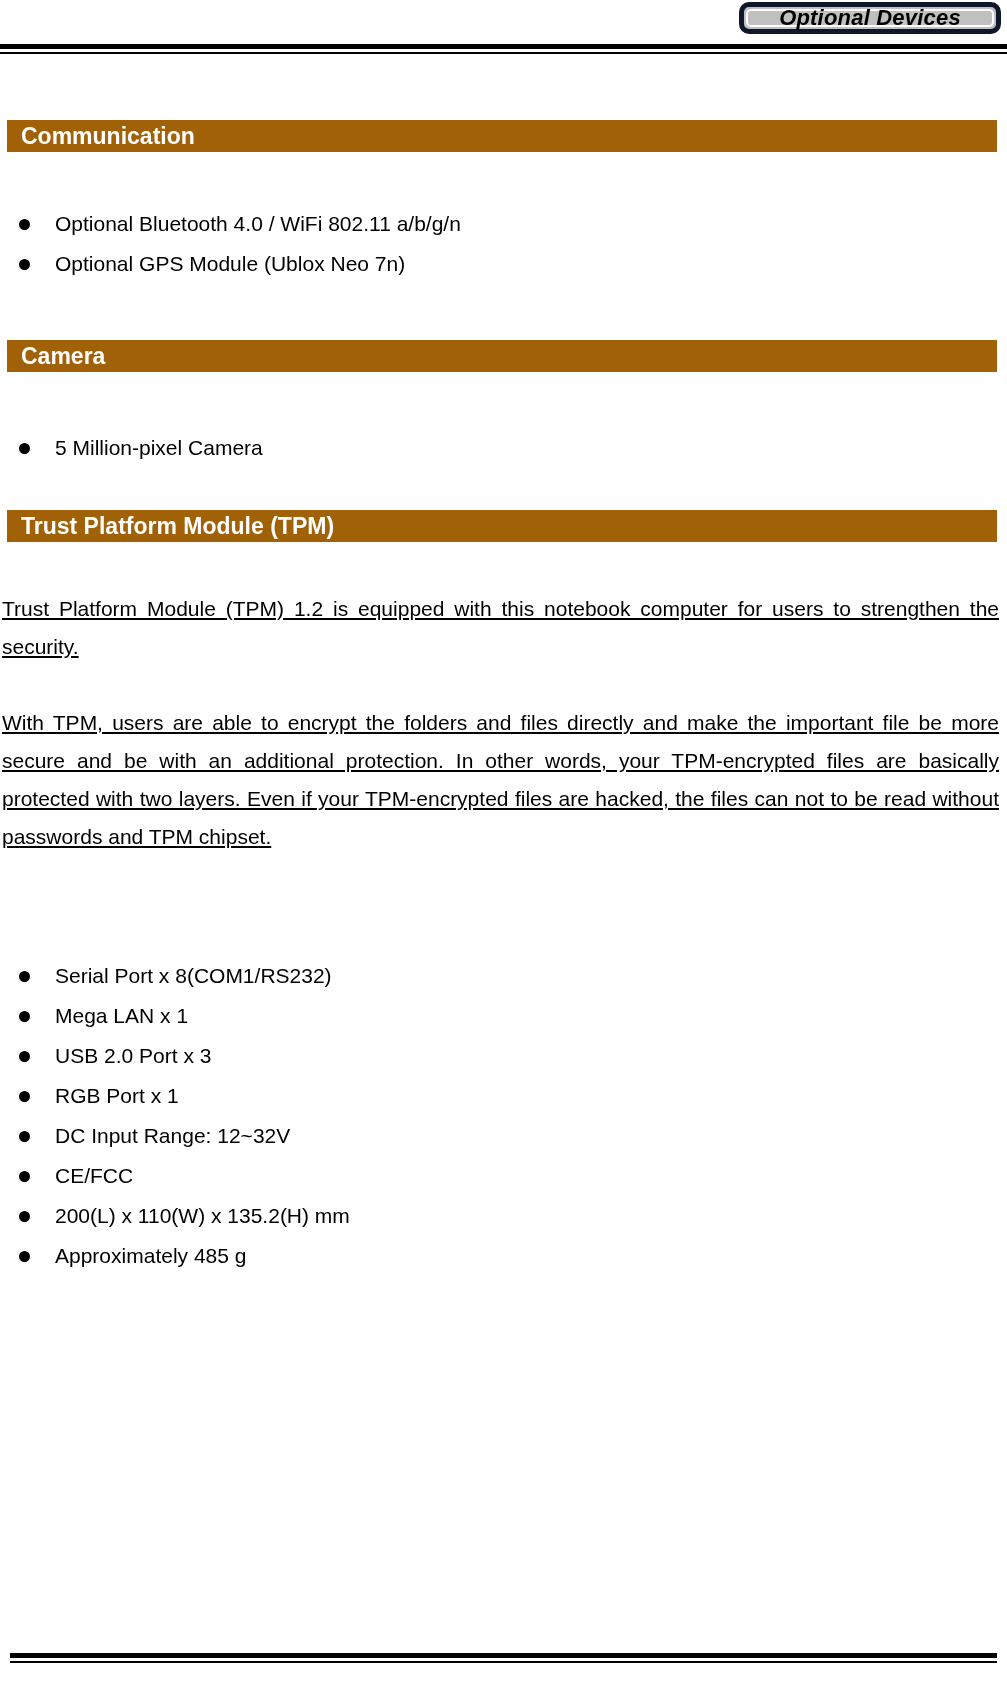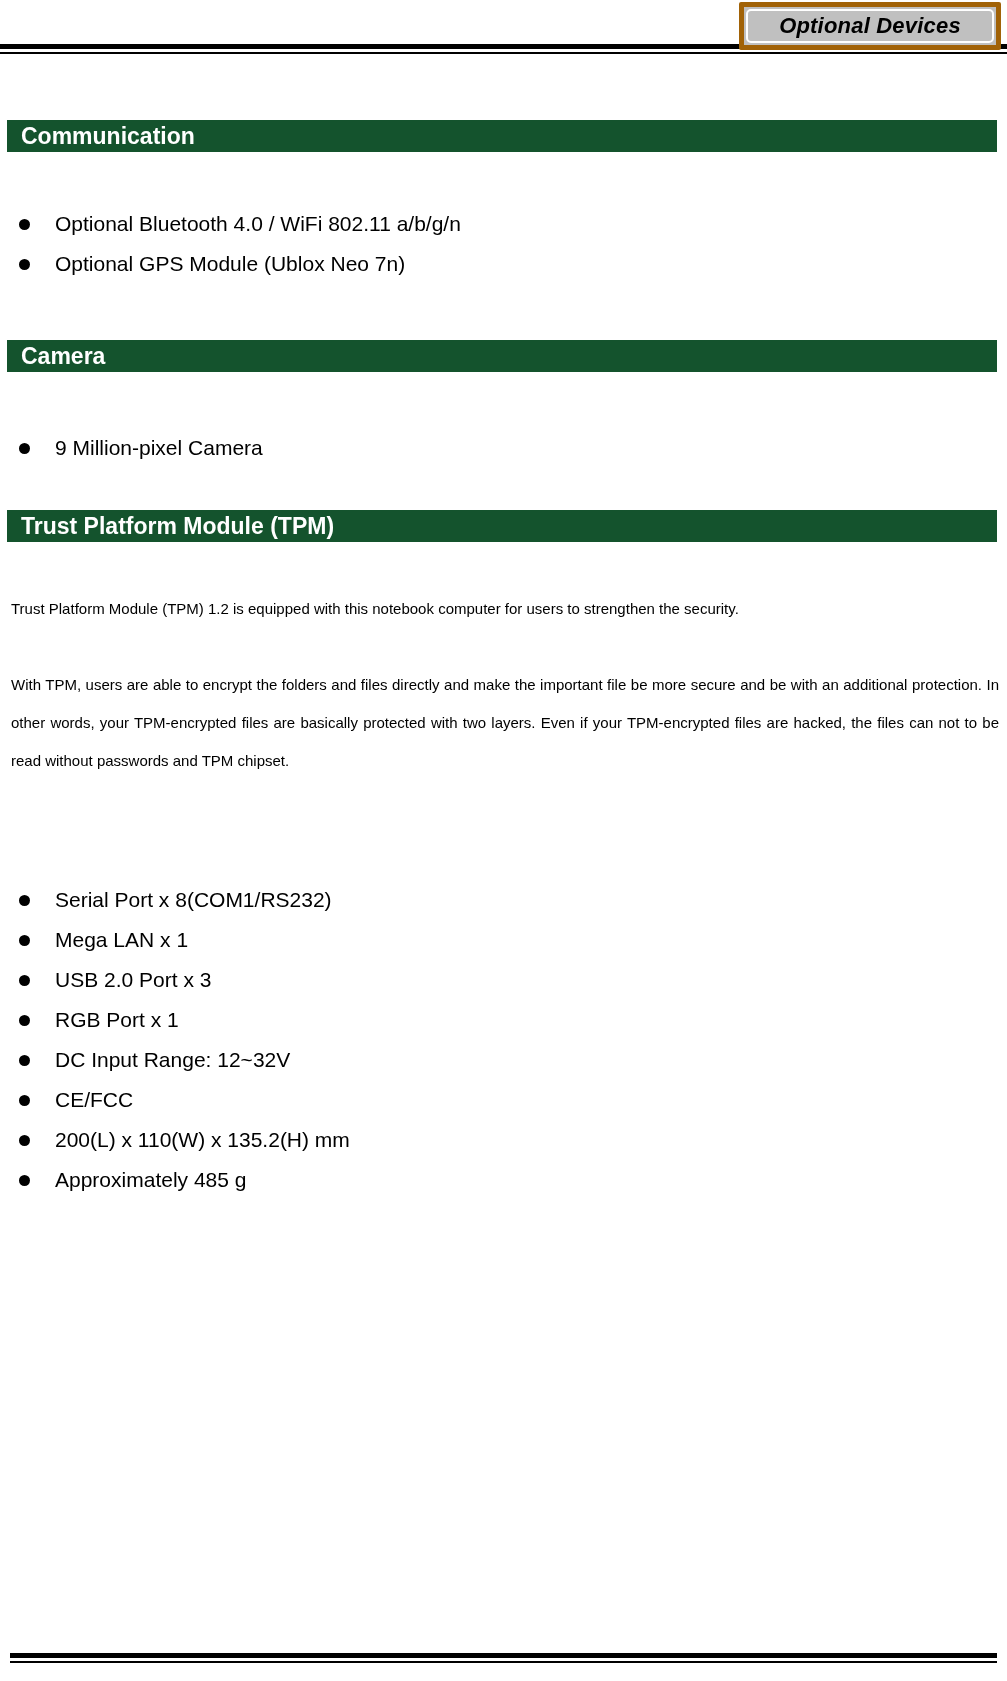--- a/index.html
+++ b/index.html
@@ -49,24 +49,24 @@
     right: 0;
     top: 8px;
     height: 2px;
     background: #000000;
   }
   .header-tab {
     position: absolute;
     right: 6px;
     top: 2px;
     width: 262px;
-    height: 48px;
+    height: 32px;
     background: #c0c0c0;
-    border: 5px solid #a16207;
-    border-radius: 2px;
+    border: 5px solid #0f172a;
+    border-radius: 10px;
     box-sizing: border-box;
     display: flex;
     align-items: center;
     justify-content: center;
     z-index: 3;
   }
   .header-tab-inner {
     position: absolute;
     left: 2px;
     top: 2px;
@@ -90,21 +90,21 @@
   .chapter-title {
     margin: 22px 0 0 8px;
     font-size: 27px;
     font-weight: bold;
     letter-spacing: 0.1px;
   }
 
   
   .section-bar {
     margin: 0 10px 0 7px;
-    background: #14532d;
+    background: #a16207;
     height: 32px;
     display: flex;
     align-items: center;
     padding-left: 14px;
     box-sizing: border-box;
   }
   .section-bar-label {
     color: #ffffff;
     font-size: 23px;
     font-weight: bold;
@@ -129,25 +129,26 @@
     left: 11px;
     top: 15px;
     width: 11px;
     height: 11px;
     background: #000000;
     border-radius: 50%;
   }
 
   
   .para {
-    margin: 0 8px 0 11px;
-    font-size: 15px;
+    margin: 0 8px 0 2px;
+    font-size: 21px;
     line-height: 38px;
     text-align: justify;
     text-justify: inter-word;
+    text-decoration: underline;
   }
   .sp-34 { height: 34px; }
   .sp-38 { height: 38px; }
   .sp-44 { height: 44px; }
   .sp-48 { height: 48px; }
 
   
   .footer {
     position: absolute;
     left: 0;
@@ -211,21 +212,21 @@
 
   <div class="section-bar">
     <span class="section-bar-label">Camera</span>
   </div>
 
   <div class="sp-48"></div>
 
   <ul class="bullet-list">
     <li class="bullet-item">
       <span class="bullet-dot"></span>
-      <span>9 Million-pixel Camera</span>
+      <span>5 Million-pixel Camera</span>
     </li>
   </ul>
 
   <div class="sp-34"></div>
 
   <div class="section-bar">
     <span class="section-bar-label">Trust Platform Module (TPM)</span>
   </div>
 
   <div class="sp-48"></div>

